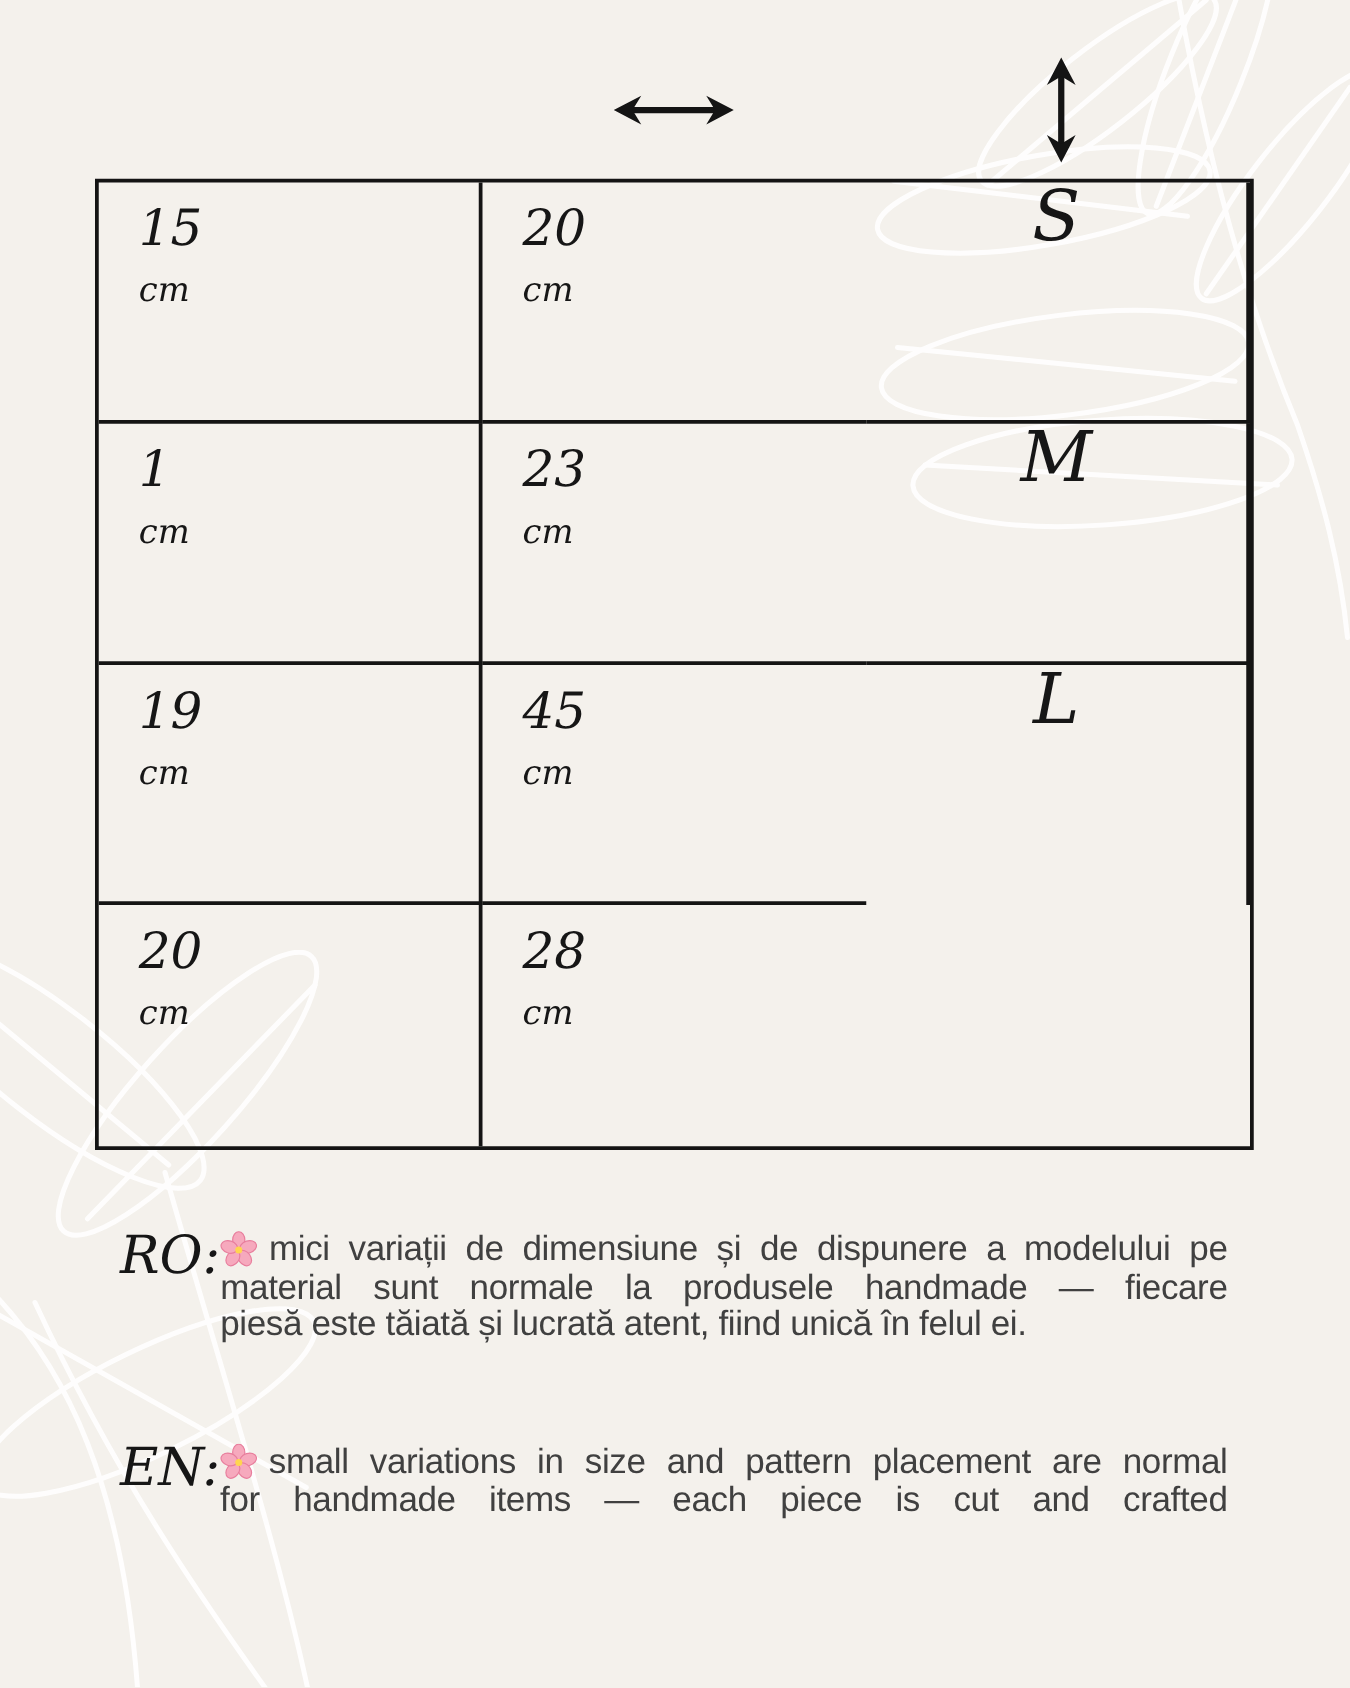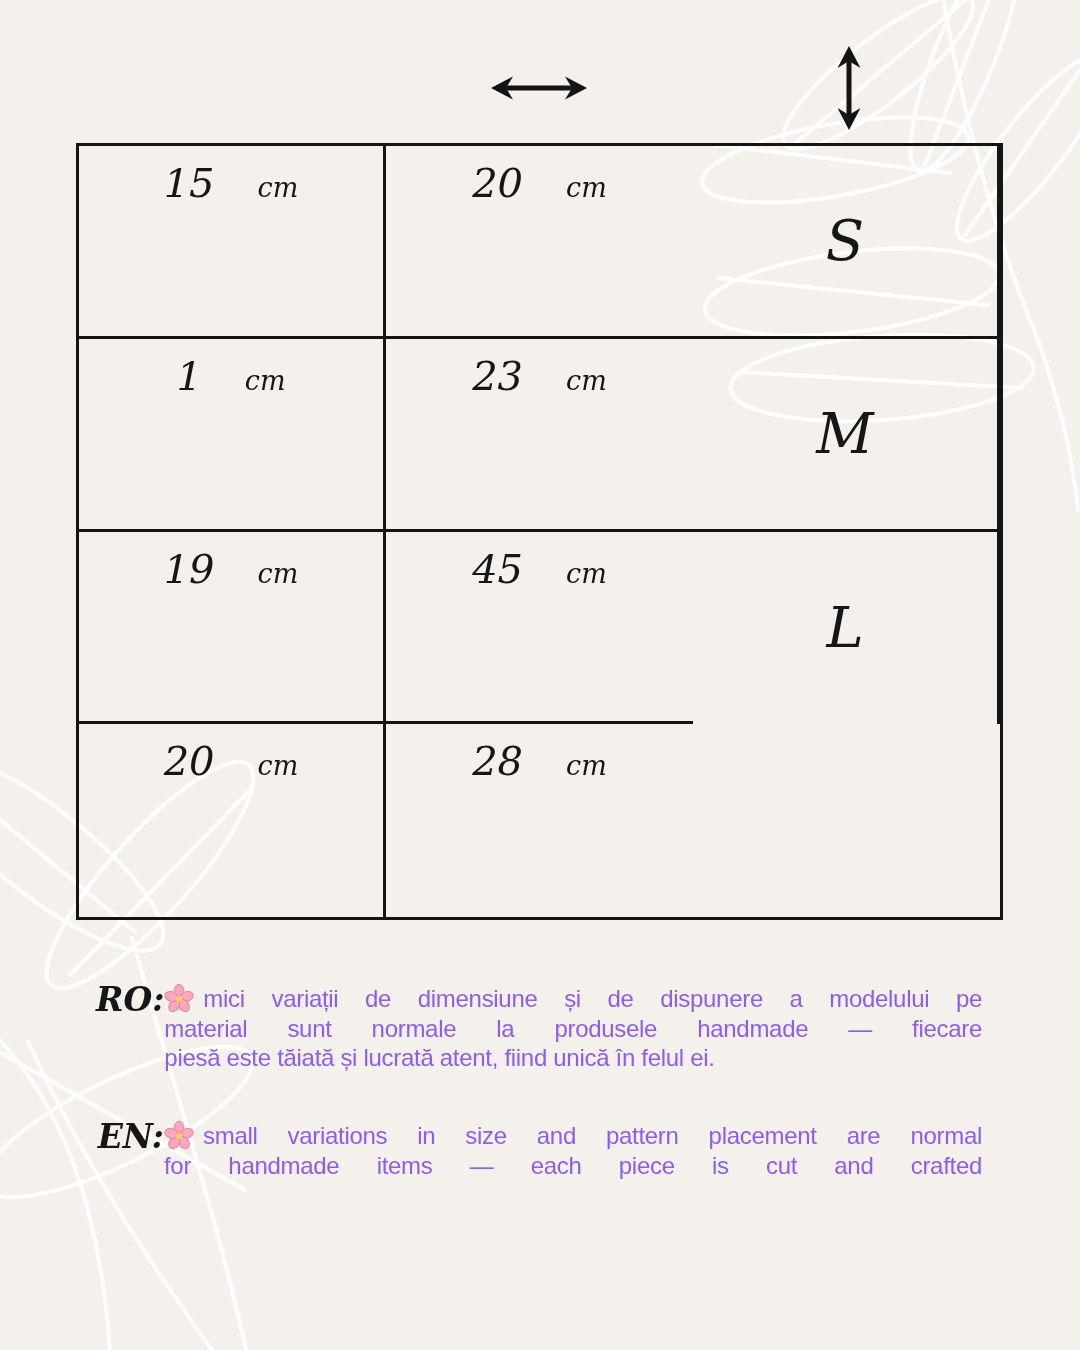--- a/index.html
+++ b/index.html
@@ -14,37 +14,37 @@
 
   
   .arrow{position:absolute;}
   .arrow-h{left:489px;top:74px;}
   .arrow-v{left:835px;top:45px;}
 
   
   .size-table{position:absolute;left:76px;top:143px;width:927px;height:777px;
               box-sizing:border-box;border:3px solid #141414;
               display:grid;grid-template-columns:repeat(3,1fr);grid-template-rows:repeat(4,1fr);}
-  .cell{box-sizing:border-box;display:flex;align-items:center;justify-content:center;
-        border-right:3px solid #141414;border-bottom:3px solid #141414;}
+  .cell{box-sizing:border-box;display:flex;align-items:center;
+        border-right:3px solid #141414;border-bottom:3px solid #141414;flex-direction:column;}
   .cell.col-last{border-right:none;}
   .cell.row-last{border-bottom:none;}
   .script{font-family:"DejaVu Serif",serif;font-style:italic;}
   .label-cell span{font-size:56px;line-height:1;}
   .value-cell{gap:11px;align-items:baseline;padding-top:14px;}
   .value-num{font-family:"DejaVu Serif",serif;font-style:italic;font-size:40px;}
   .value-unit{font-family:"DejaVu Serif",serif;font-style:italic;font-size:27px;margin-left:32px;}
 
   
   .note{position:absolute;left:96px;width:886px;display:flex;align-items:flex-start;}
   .note-ro{top:984px;}
-  .note-en{top:1121px;}
+  .note-en{top:1154px;}
   .note-label{flex:0 0 68px;font-family:"DejaVu Serif",serif;font-style:italic;
-              font-weight:700;font-size:33px;line-height:1;margin-top:-1px;white-space:nowrap;text-align:right;}
-  .note-body{flex:1 1 auto;font-size:24px;line-height:29px;letter-spacing:-0.3px;color:#8b5cf6;}
+              font-weight:400;font-size:42px;line-height:1;margin-top:-1px;white-space:nowrap;text-align:right;}
+  .note-body{flex:1 1 auto;font-size:28px;line-height:29px;letter-spacing:-0.3px;color:#404040;}
   .note-line{display:block;text-align:justify;text-align-last:justify;}
   .note-line.last{text-align-last:left;}
   .flower{display:inline-block;width:30px;height:30px;vertical-align:-7px;margin-right:9px;}
 </style>
 </head>
 <body>
 
 <div class="canvas">
 
   <svg class="deco deco-tr" width="460" height="560" viewBox="0 0 460 560" fill="none" stroke="#ffffff" stroke-width="4" stroke-linecap="round" opacity="0.92">

